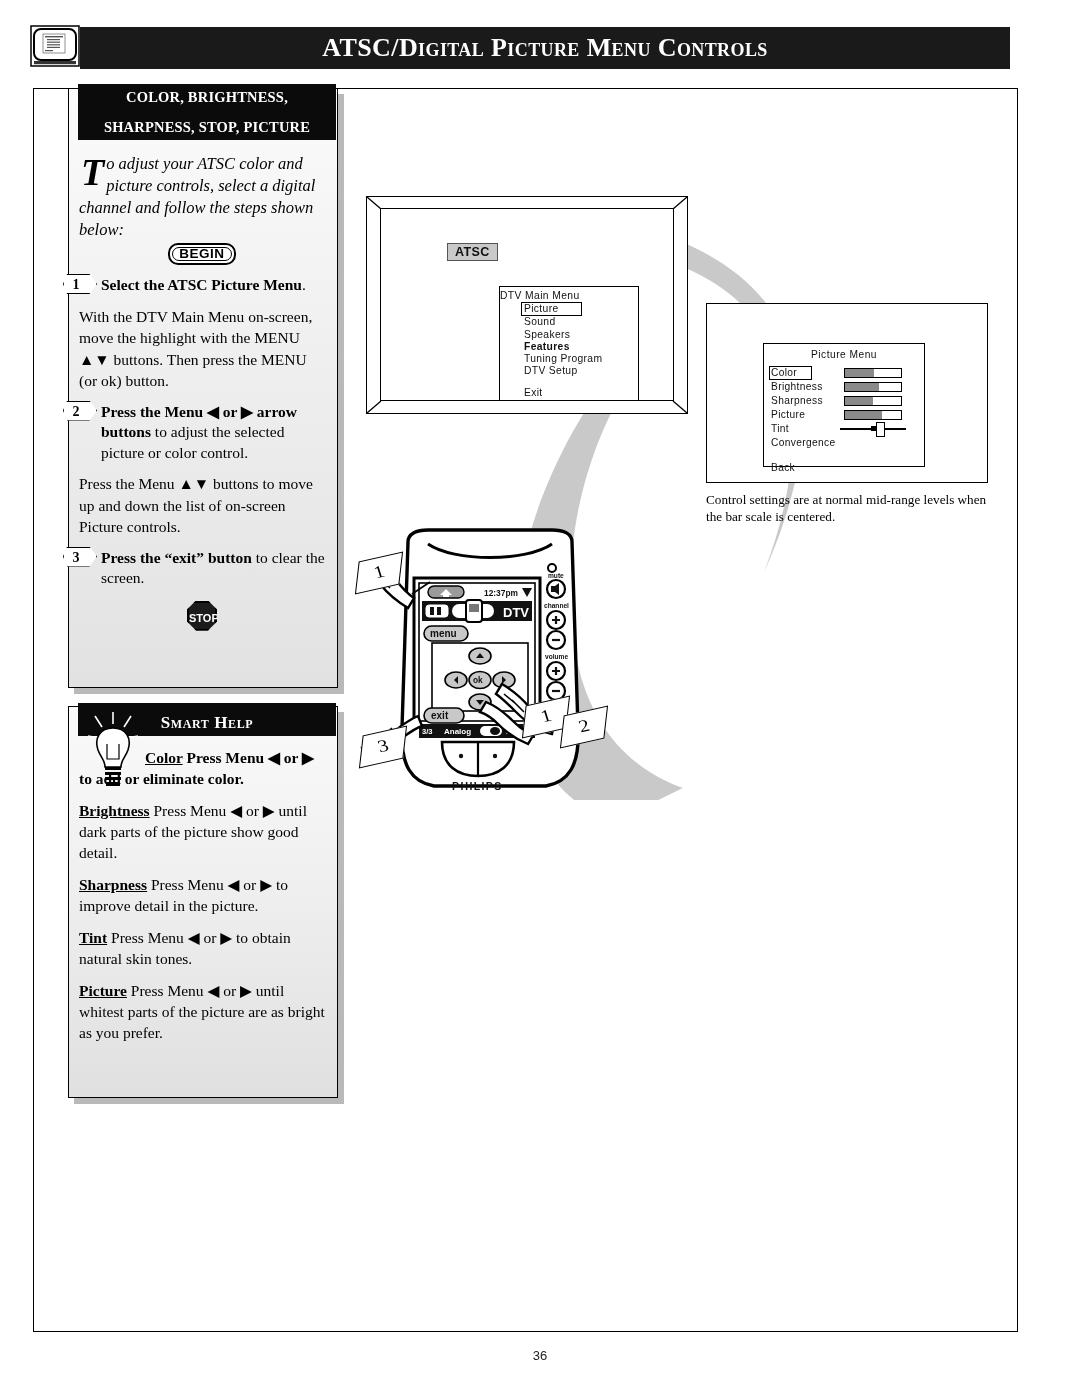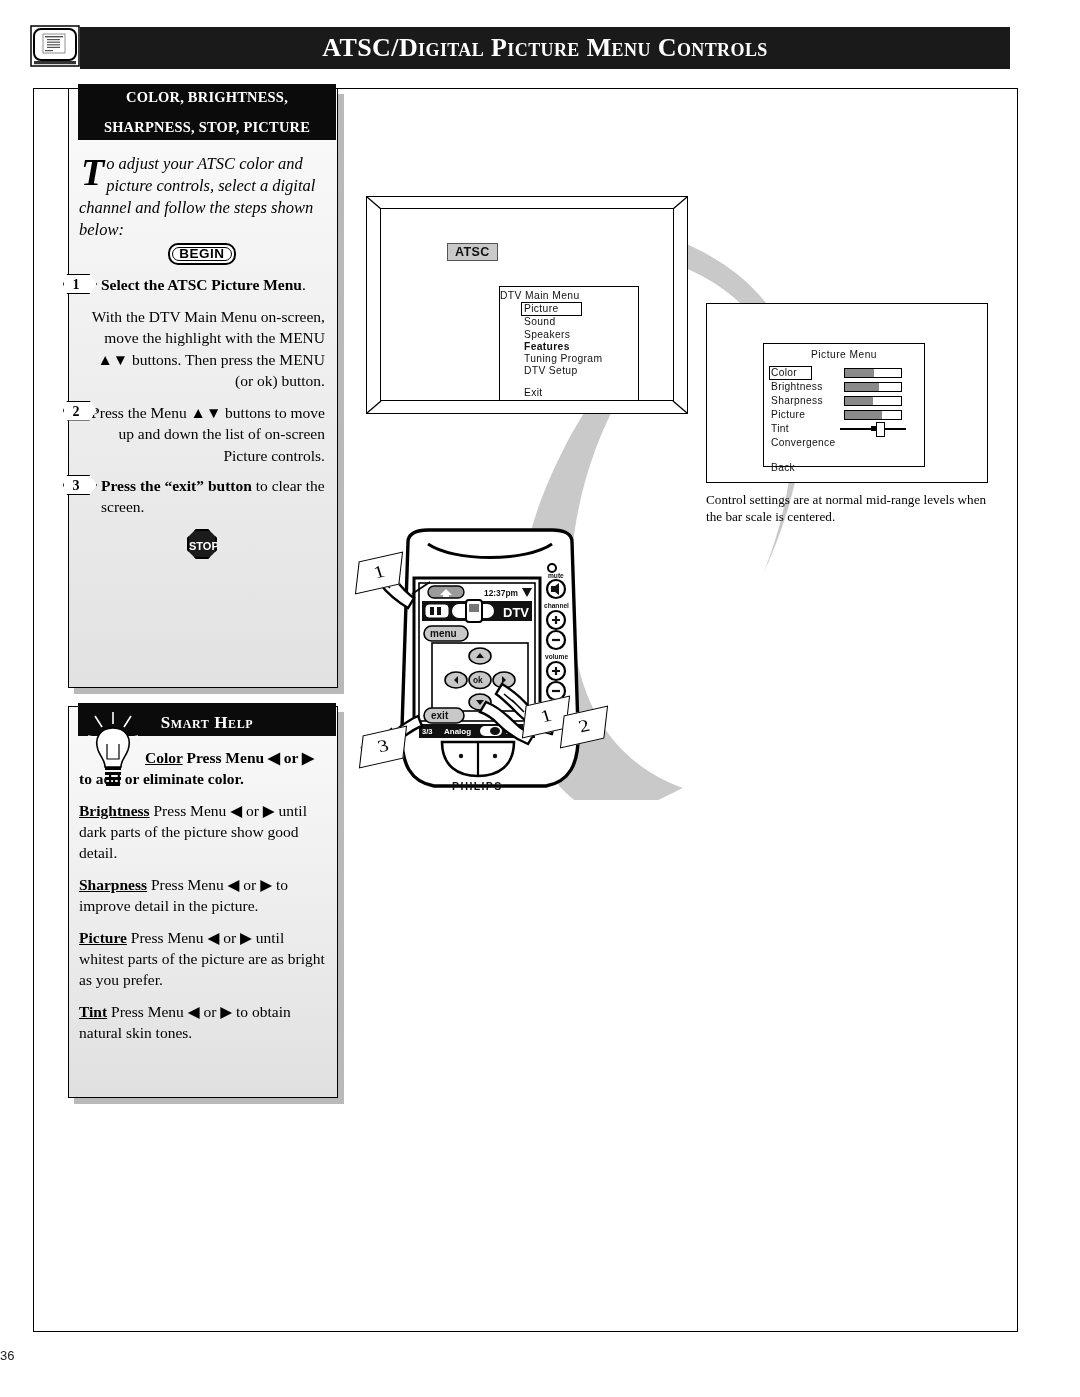--- a/index.html
+++ b/index.html
@@ -27,21 +27,21 @@
   #corner-icon{
     position:absolute;left:30px;top:25px;width:50px;height:42px;
   }
 
   
   #page-frame{
     position:absolute;left:33px;top:88px;width:985px;height:1244px;
     border:1.6px solid #000;box-sizing:border-box;background:#fff;
   }
   #page-number{
-    position:absolute;left:0;right:0;top:1348px;text-align:left;
+    position:absolute;left:0;right:0;top:1348px;text-align:center;
     font-family:"Liberation Sans", sans-serif;font-size:13px;color:#222;
   }
 
   
   #proc-box{
     position:absolute;left:68px;top:88px;width:270px;height:600px;
     border:1.5px solid #000;box-sizing:border-box;
     background:linear-gradient(180deg,#fbfbfb 0%,#efefef 45%,#e2e2e2 100%);
   }
   #proc-box-shadow{position:absolute;left:74px;top:94px;width:270px;height:600px;background:#b9b9b9;}
@@ -82,21 +82,21 @@
   .step{position:relative;margin:10px 0 0 0;}
   .step-num{
     position:absolute;left:-16px;top:-1px;width:34px;height:20px;
     background:#fff;border:1.4px solid #000;
     clip-path:polygon(0 50%,12% 0,78% 0,100% 50%,78% 100%,12% 100%);
     font-family:"Liberation Serif", serif;font-weight:bold;font-size:14px;
     line-height:19px;text-align:center;padding-right:8px;box-sizing:border-box;
   }
   .step-text{font-size:15.5px;line-height:20.5px;padding-left:22px;}
   .step-text b{font-weight:bold;}
-  .para{font-size:15.5px;line-height:21.5px;margin:10px 0 0 0;text-align:right;}
+  .para{font-size:15.5px;line-height:21.5px;margin:10px 0 0 0;}
 
   
   #help-box{
     position:absolute;left:68px;top:706px;width:270px;height:392px;
     border:1.5px solid #000;box-sizing:border-box;
     background:linear-gradient(180deg,#fafafa 0%,#eeeeee 50%,#e0e0e0 100%);
   }
   #help-box-shadow{position:absolute;left:74px;top:712px;width:270px;height:392px;background:#b9b9b9;}
   #help-head{
     position:absolute;left:78px;top:703px;width:258px;height:33px;background:#0b0b0b;
@@ -220,20 +220,21 @@
       </div>
 
       <div class="step">
         <div class="step-num">1</div>
         <div class="step-text"><b>Select the ATSC Picture Menu</b><span>.</span></div>
         <p class="para">With the DTV Main Menu on-screen,  move the highlight with the MENU ▲▼  buttons. Then press the MENU (or ok) button.</p>
       </div>
 
       <div class="step">
         <div class="step-num">2</div>
+        <div class="step-text"><b>Press the Menu ◀ or ▶  arrow buttons</b><span> to adjust the selected picture or color control.</span></div>
         <p class="para">Press the Menu ▲▼  buttons to move up and down the list of on-screen Picture controls.</p>
       </div>
 
       <div class="step">
         <div class="step-num">3</div>
         <div class="step-text"><b>Press the “exit” button</b><span> to clear the screen.</span></div>
       </div>
 
       <div class="stop-row">
         <span class="stop-badge">STOP</span>
@@ -244,22 +245,22 @@
     <div class="l">COLOR, BRIGHTNESS,</div>
     <div class="l">SHARPNESS, STOP, PICTURE</div>
   </div>
 
   <div id="help-box-shadow"></div>
   <div id="help-box">
     <div class="help-body">
       <p class="help-p first"><u>Color</u><b> Press Menu ◀ or ▶ to add or eliminate color.</b></p>
       <p class="help-p"><u>Brightness</u><span> Press Menu ◀ or ▶ until dark parts of the picture show good detail.</span></p>
       <p class="help-p"><u>Sharpness</u><span> Press Menu ◀ or ▶ to improve detail in the picture.</span></p>
+      <p class="help-p"><u>Tint</u><span> Press Menu ◀ or ▶ to obtain natural skin tones.</span></p>
       <p class="help-p"><u>Picture</u><span> Press Menu ◀ or ▶ until whitest parts of the picture are as bright as you prefer.</span></p>
-      <p class="help-p"><u>Tint</u><span> Press Menu ◀ or ▶ to obtain natural skin tones.</span></p>
     </div>
   </div>
   <div id="help-head">
     <div class="t">Smart Help</div>
   </div>
   <svg id="bulb" viewBox="0 0 54 84">
     <g stroke="#fff" stroke-width="1.6" fill="none">
       <line x1="9" y1="4" x2="16" y2="15"></line>
       <line x1="27" y1="0" x2="27" y2="12"></line>
       <line x1="45" y1="4" x2="38" y2="15"></line>

